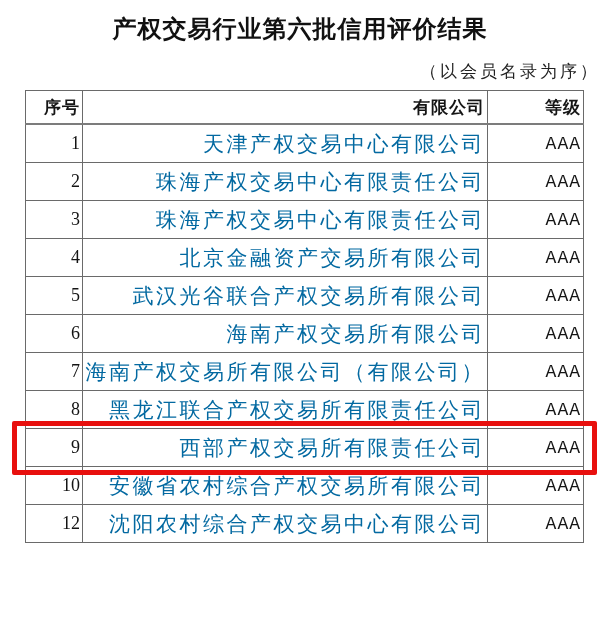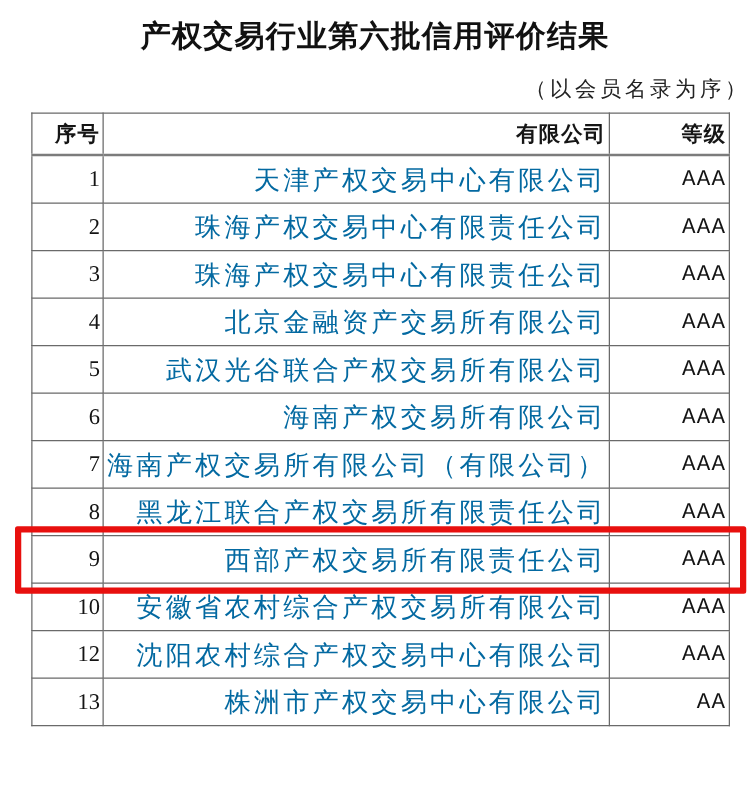--- a/index.html
+++ b/index.html
@@ -169,23 +169,18 @@
         <tr>
     <td class="cell-no">10</td>
     <td class="cell-name">安徽省农村综合产权交易所有限公司</td>
     <td class="cell-grade">AAA</td>
   </tr>
         <tr>
     <td class="cell-no">12</td>
     <td class="cell-name">沈阳农村综合产权交易中心有限公司</td>
     <td class="cell-grade">AAA</td>
   </tr>
-        <tr>
-    <td class="cell-no">13</td>
-    <td class="cell-name">株洲市产权交易中心有限公司</td>
-    <td class="cell-grade">AA</td>
-  </tr>
       </tbody>
   </table>
 
   <div id="highlight-box" style="border-color: rgb(232, 16, 14); left: 12px; width: 575px; top: 420.5px; height: 44px;"></div>
 
 </div>
 
 </body></html>

